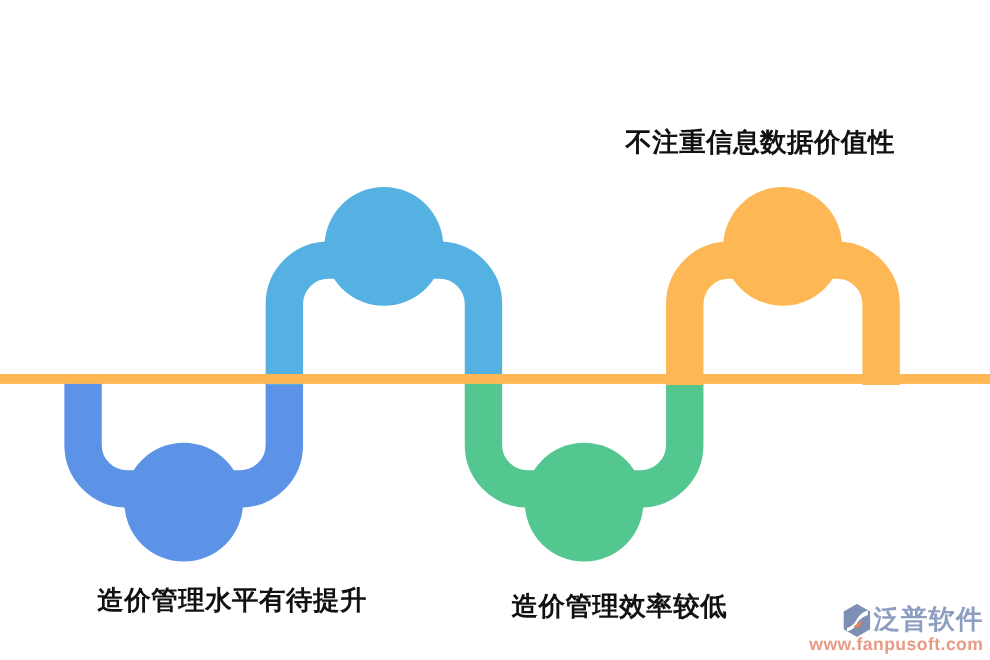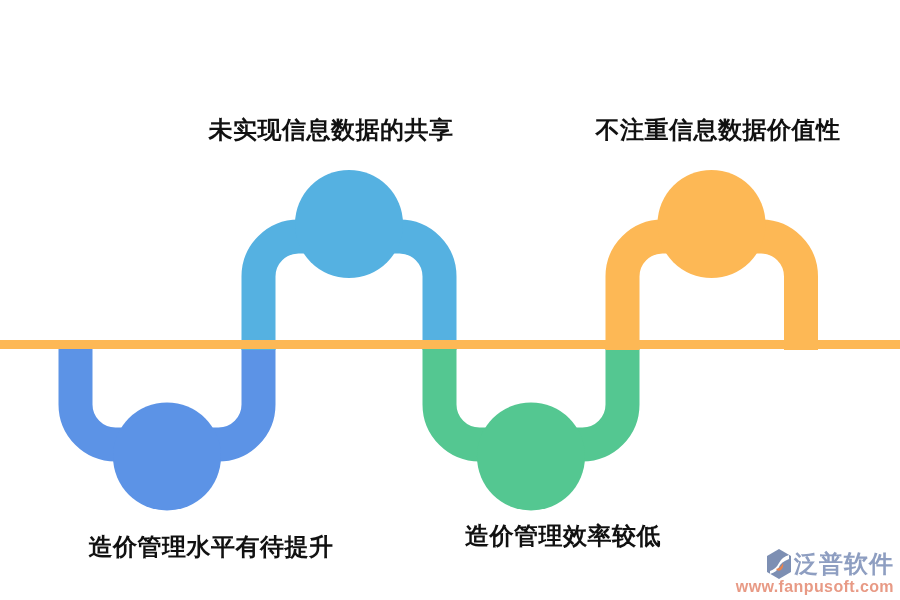--- a/index.html
+++ b/index.html
@@ -18,23 +18,23 @@
     font-size: 24px;
     font-weight: 700;
     color: #111111;
     white-space: nowrap;
     line-height: 28px;
     letter-spacing: 0.5px;
   }
   .label-top    { top: 116px; }
   .label-bottom { top: 522px; }
   .label-1 { left: 331px; }
-  .label-2 { left: 718px; }
+  .label-2 { left: 691px; }
   .label-3 { left: 211px; margin-top: 11px; }
-  .label-4 { left: 563px; }
+  .label-4 { left: 563px; margin-top: 16px; }
   .logo {
     position: absolute;
     right: 6px;
     top: 549px;
     display: flex;
     flex-direction: column;
     align-items: flex-end;
   }
   .logo-row {
     display: flex;
@@ -73,21 +73,20 @@
 
     <path d="M 439.5 340 V 404.5 A 40 40 0 0 0 479.5 444.5 H 582.5 A 40 40 0 0 0 622.5 404.5 V 340" fill="none" stroke-width="34" stroke="#54C791"></path>
     <circle cx="531" cy="456.5" r="54" fill="#54C791"></circle>
 
     <path d="M 622.5 350 V 276.5 A 40 40 0 0 1 662.5 236.5 H 761 A 40 40 0 0 1 801 276.5 V 350" fill="none" stroke-width="34" stroke="#FDB855"></path>
     <circle cx="711.5" cy="224" r="54" fill="#FDB855"></circle>
 
     <rect x="0" y="340" width="900" height="9" fill="#FDB855"></rect>
   </svg>
 
-  <div class="label label-top label-1">未实现信息数据的共享</div>
   <div class="label label-top label-2">不注重信息数据价值性</div>
   <div class="label label-bottom label-3">造价管理水平有待提升</div>
   <div class="label label-bottom label-4">造价管理效率较低</div>
 
   <div class="logo">
     <div class="logo-row">
       <svg width="26" height="30" viewBox="0 0 26 30">
         <polygon points="13,0 25,7 25,23 13,30 1,23 1,7" fill="#7D8FB3"></polygon>
         <path d="M 4 22 Q 10 20 13 14 Q 16 8 23 6 L 23 10 Q 15 13 13 18 Q 11 23 4 25 Z" fill="#ffffff"></path>
         <path d="M 10 20 Q 15 19 17 14 Q 18 18 15 21 Q 12 23 10 20 Z" fill="#E8824D"></path>

